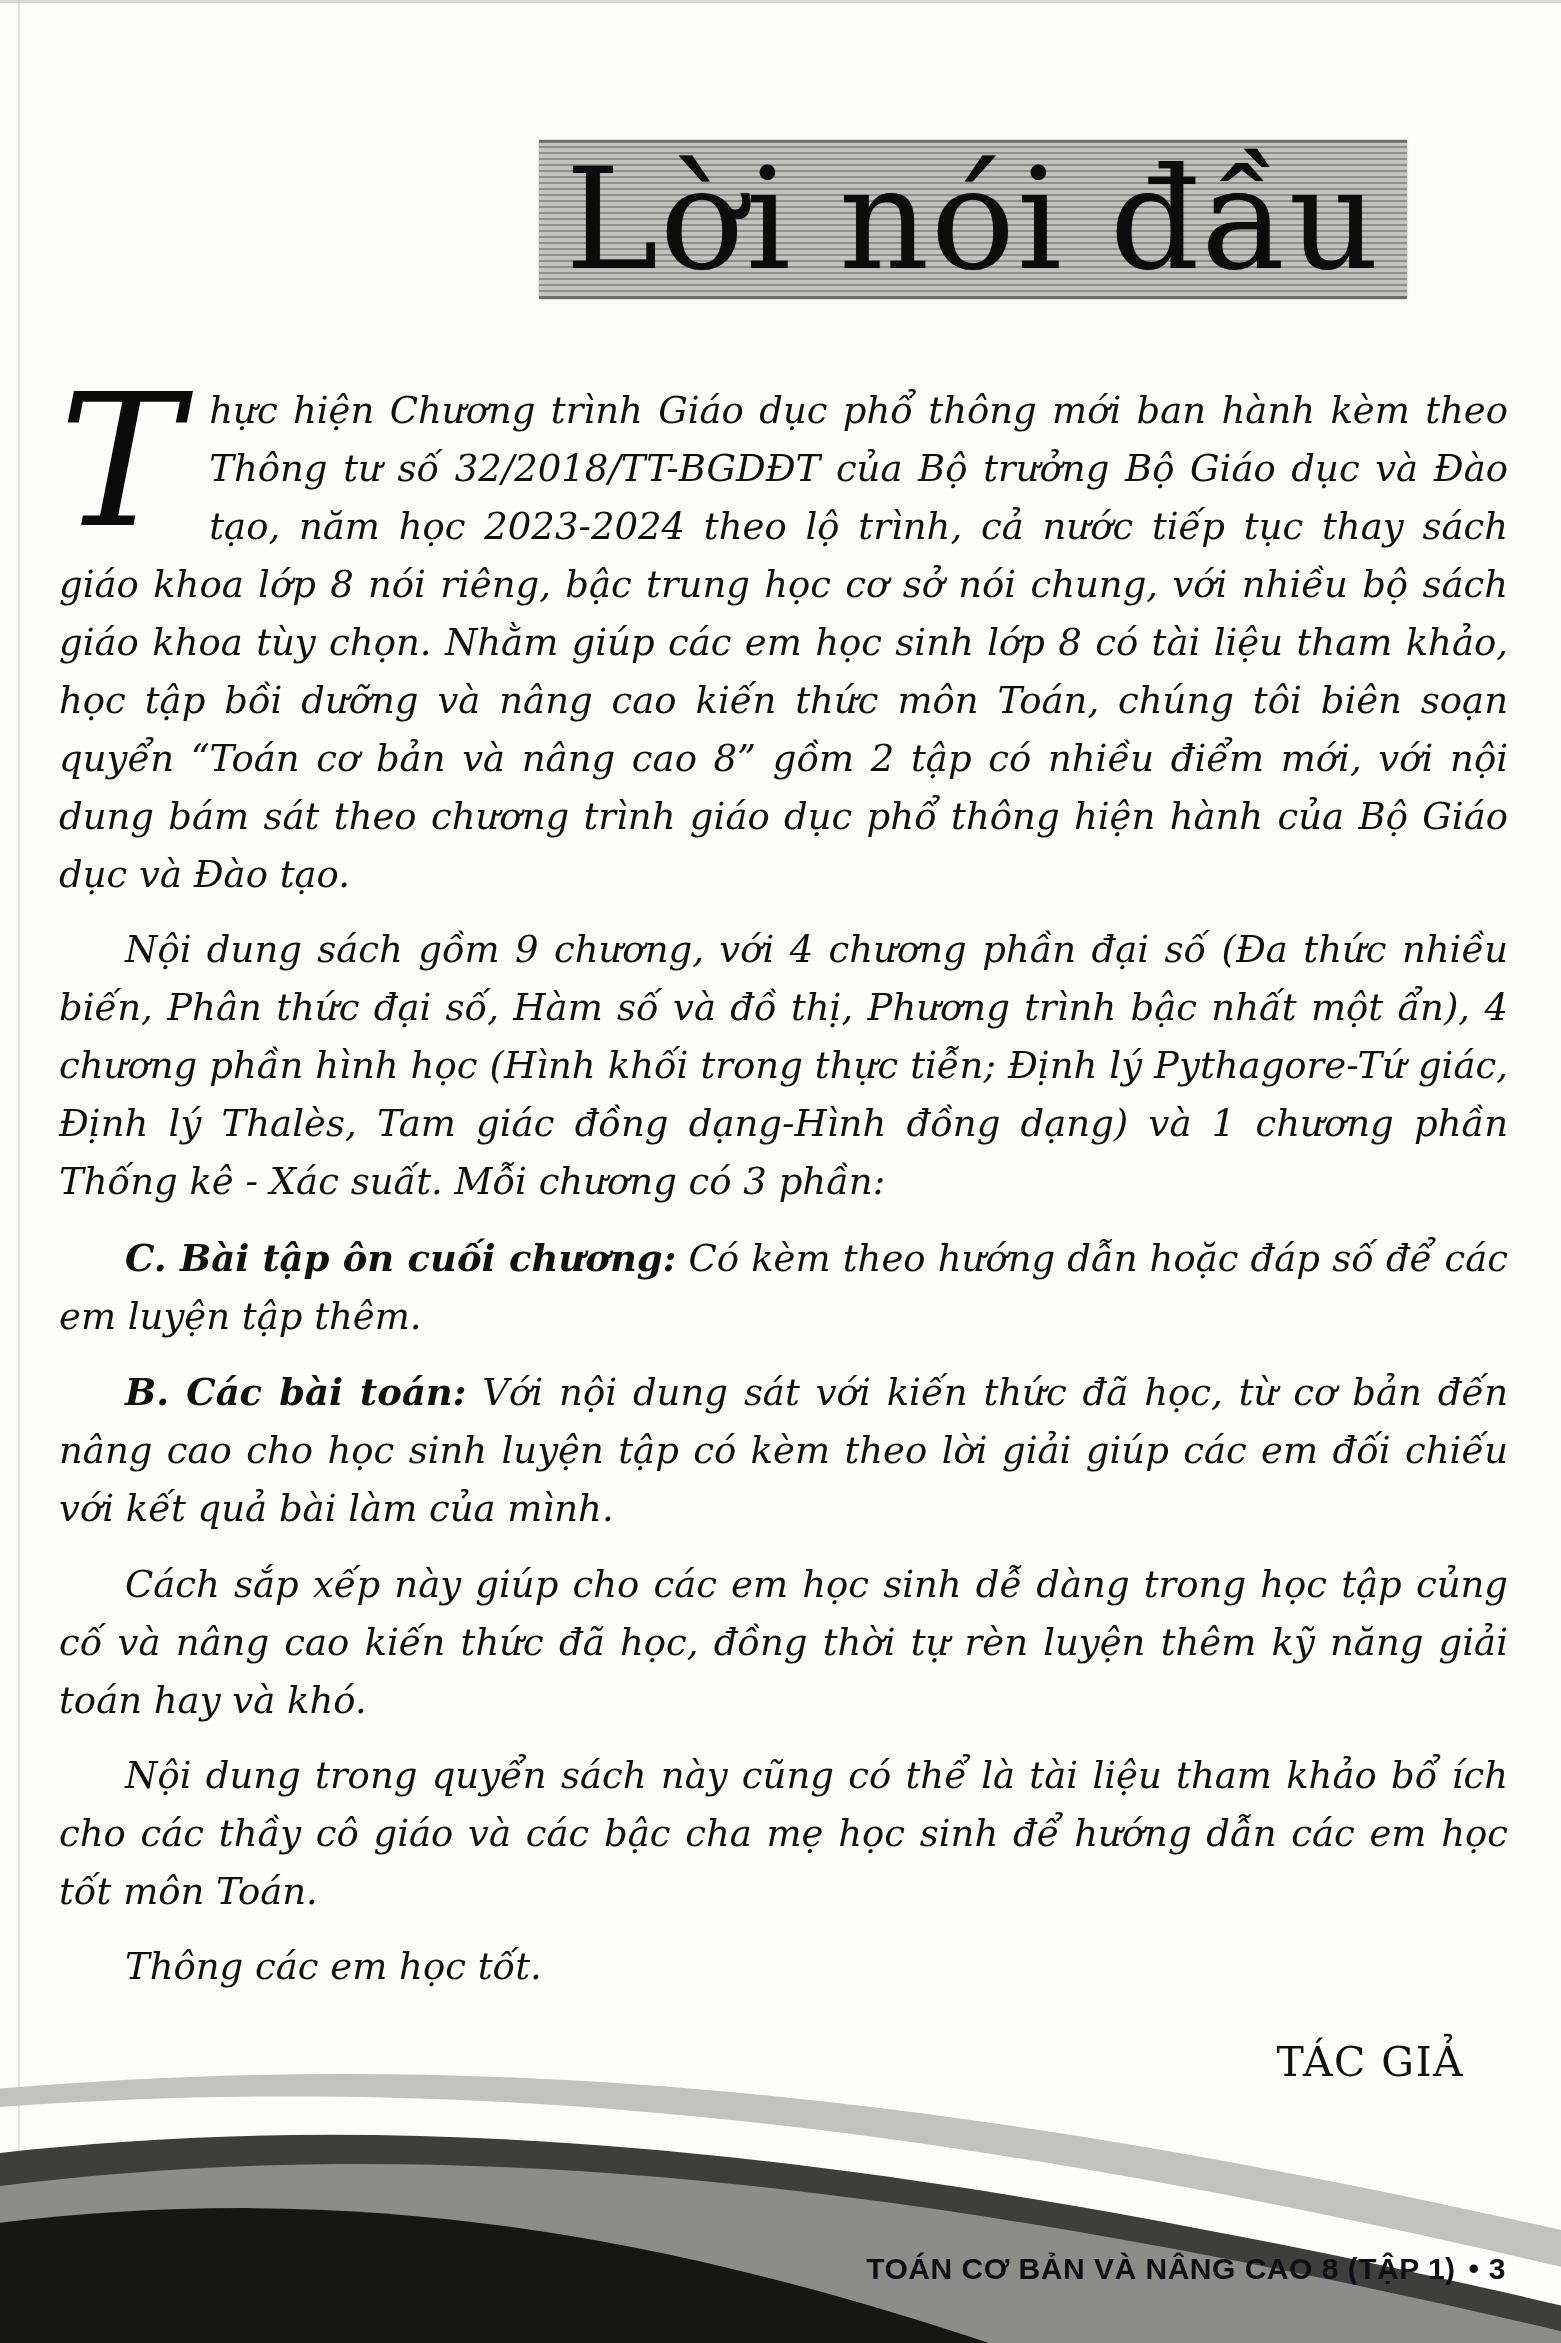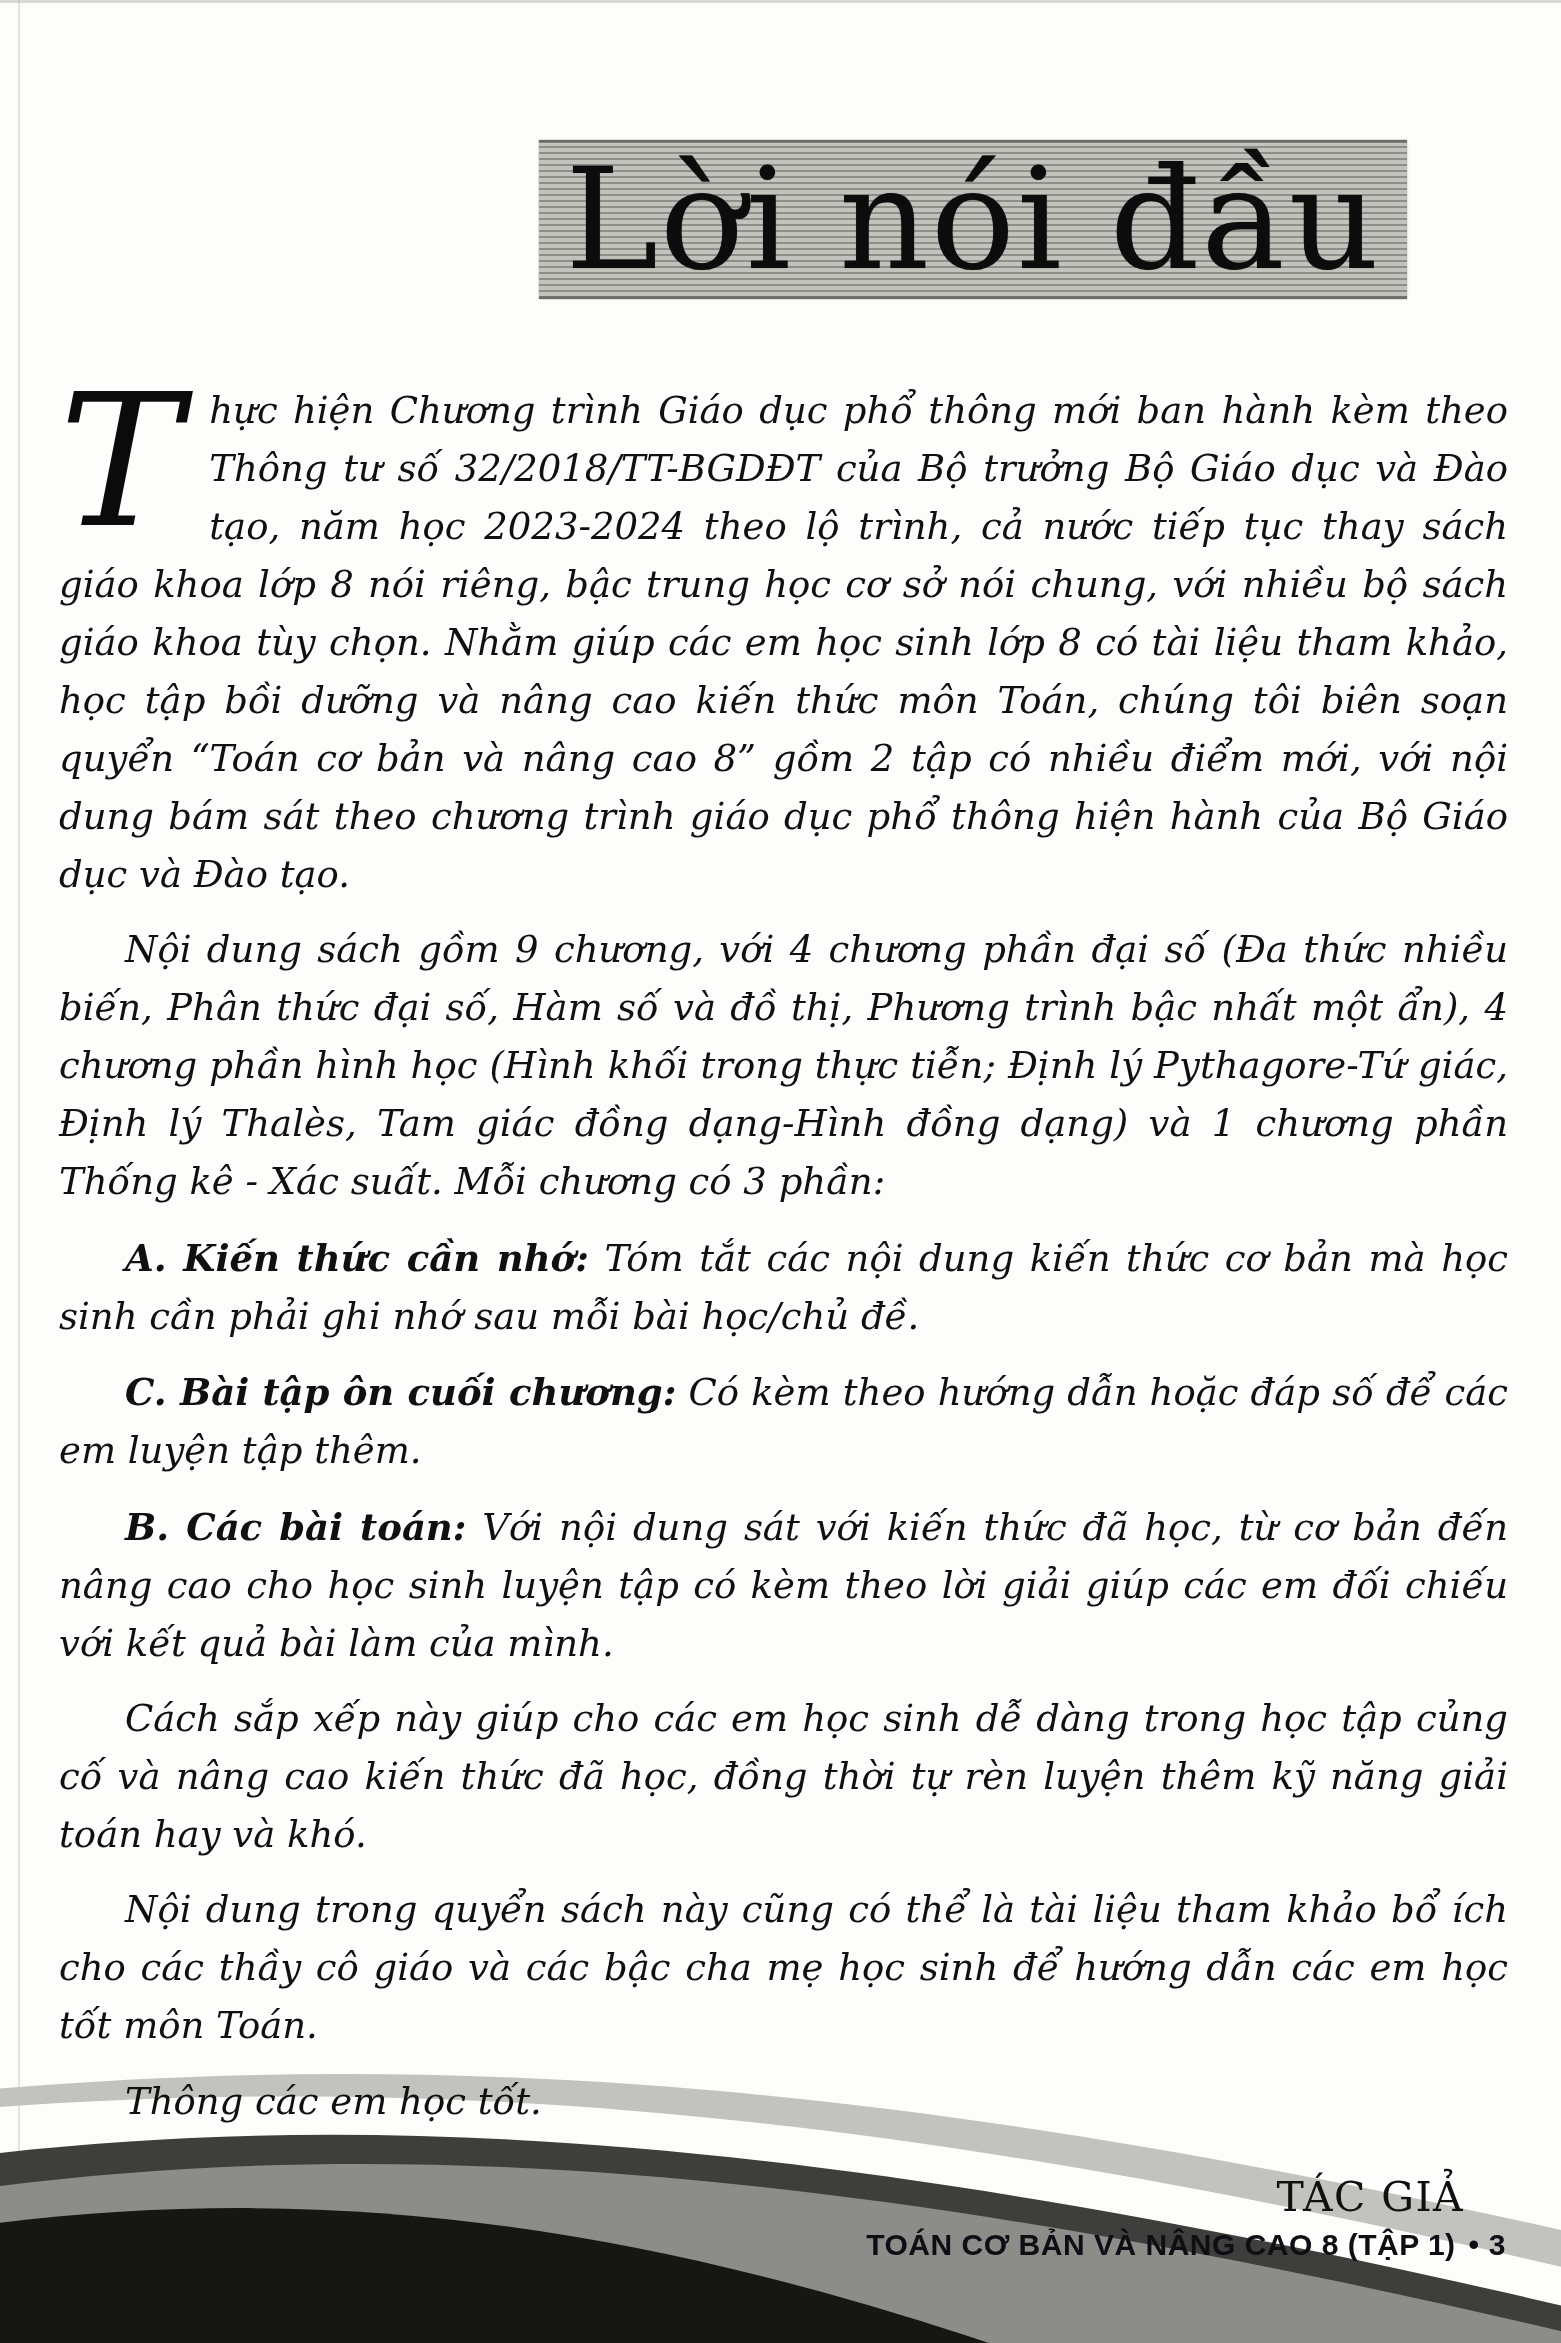--- a/index.html
+++ b/index.html
@@ -88,21 +88,21 @@
     left: 0; bottom: 0;
     width: 1561px; height: 294px;
     z-index: 1;
     display: block;
   }
 
   
   .footer {
     position: absolute;
     right: 55px;
-    bottom: 82px;
+    bottom: 58px;
     z-index: 5;
     font-family: "Liberation Sans", sans-serif;
     font-weight: bold;
     font-size: 30px;
     letter-spacing: 0.5px;
     color: #0e0e14;
     white-space: nowrap;
   }
   .footer .sep { padding: 0 9.2px 0 13px; }
 </style>
@@ -117,21 +117,20 @@
   <div class="title-banner">
     <span class="title-text">Lời nói đầu</span>
   </div>
 
   <div class="content">
 
     <p><span class="dropcap">T</span><span>hực hiện Chương trình Giáo dục phổ thông mới ban hành kèm theo Thông tư số 32/2018/TT-BGDĐT của Bộ trưởng Bộ Giáo dục và Đào tạo, năm học 2023-2024 theo lộ trình, cả nước tiếp tục thay sách giáo khoa lớp 8 nói riêng, bậc trung học cơ sở nói chung, với nhiều bộ sách giáo khoa tùy chọn. Nhằm giúp các em học sinh lớp 8 có tài liệu tham khảo, học tập bồi dưỡng và nâng cao kiến thức môn Toán, chúng tôi biên soạn quyển “Toán cơ bản và nâng cao 8” gồm 2 tập có nhiều điểm mới, với nội dung bám sát theo chương trình giáo dục phổ thông hiện hành của Bộ Giáo dục và Đào tạo.</span></p>
 
     <p class="indent"><span>Nội dung sách gồm 9 chương, với 4 chương phần đại số (Đa thức nhiều biến, Phân thức đại số, Hàm số và đồ thị, Phương trình bậc nhất một ẩn), 4 chương phần hình học (Hình khối trong thực tiễn; Định lý Pythagore-Tứ giác, Định lý Thalès, Tam giác đồng dạng-Hình đồng dạng) và 1 chương phần Thống kê - Xác suất. Mỗi chương có 3 phần:</span></p>
 
-    <p class="indent"><span class="lead-label">A. Kiến thức cần nhớ:</span> <span>Tóm tắt các nội dung kiến thức cơ bản mà học sinh cần phải ghi nhớ sau mỗi bài học/chủ đề.</span></p>
 
     <p class="indent"><span class="lead-label">C. Bài tập ôn cuối chương:</span> <span>Có kèm theo hướng dẫn hoặc đáp số để các em luyện tập thêm.</span></p>
 
     <p class="indent"><span class="lead-label">B. Các bài toán:</span> <span>Với nội dung sát với kiến thức đã học, từ cơ bản đến nâng cao cho học sinh luyện tập có kèm theo lời giải giúp các em đối chiếu với kết quả bài làm của mình.</span></p>
 
     <p class="indent"><span>Cách sắp xếp này giúp cho các em học sinh dễ dàng trong học tập củng cố và nâng cao kiến thức đã học, đồng thời tự rèn luyện thêm kỹ năng giải toán hay và khó.</span></p>
 
     <p class="indent"><span>Nội dung trong quyển sách này cũng có thể là tài liệu tham khảo bổ ích cho các thầy cô giáo và các bậc cha mẹ học sinh để hướng dẫn các em học tốt môn Toán.</span></p>
 
     <p class="indent"><span>Thông các em học tốt.</span></p>

